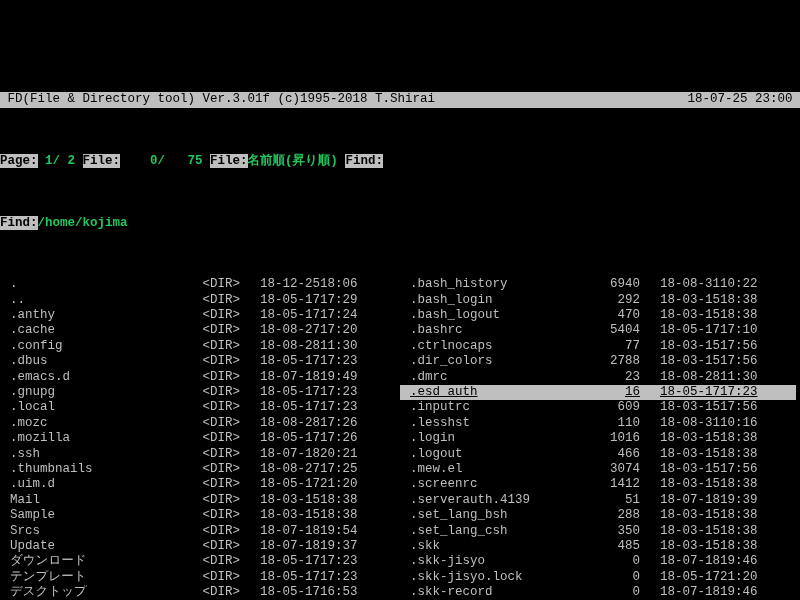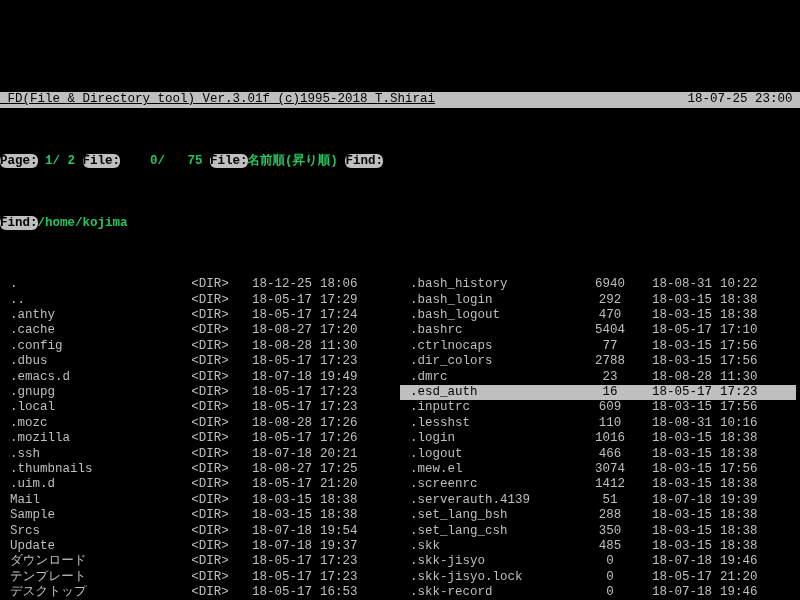--- a/index.html
+++ b/index.html
@@ -12,31 +12,29 @@
     font-family: "Courier New", monospace;
     font-size: 12.5px;
     line-height: 15.4px;
     color: #bfbfbf;
     white-space: pre;
   }
   .titlebar {
     background: #bfbfbf;
     color: #000;
     height: 15.4px;
-    text-decoration: underline;
   }
   .header-line {
     height: 15.4px;
     color: #000;
   }
   .header-line .lbl {
     background: #bfbfbf;
     color: #000;
     font-weight: bold;
-    border-radius: 6px;
   }
   .header-line .val {
     background: #000;
     color: #22c55e;
     font-weight: bold;
   }
   .listing {
     display: flex;
     height: 500px;
   }
@@ -46,24 +44,25 @@
     box-sizing: border-box;
   }
   .row {
     display: flex;
     width: 396px;
     height: 15.4px;
   }
   .row.selected {
     background: #bfbfbf;
     color: #000;
+    text-decoration: underline;
   }
   .row .nm { flex: 0 0 170px; padding-left: 10px; overflow: hidden; }
-  .row .sz { flex: 0 0 60px; text-align: center; padding-right: 4px; }
-  .row .dt { flex: 0 0 76px; text-align: center; }
+  .row .sz { flex: 0 0 60px; text-align: right; padding-right: 4px; }
+  .row .dt { flex: 0 0 76px; text-align: right; }
   .row .tm { flex: 0 0 50px; text-align: left; padding-right: 4px;}
 </style>
 </head>
 <body>
 
 
 
 
 <div class="titlebar"><span> FD(File &amp; Directory tool) Ver.3.01f (c)1995-2018 T.Shirai</span><span style="float:right">18-07-25 23:00 </span></div>
 

